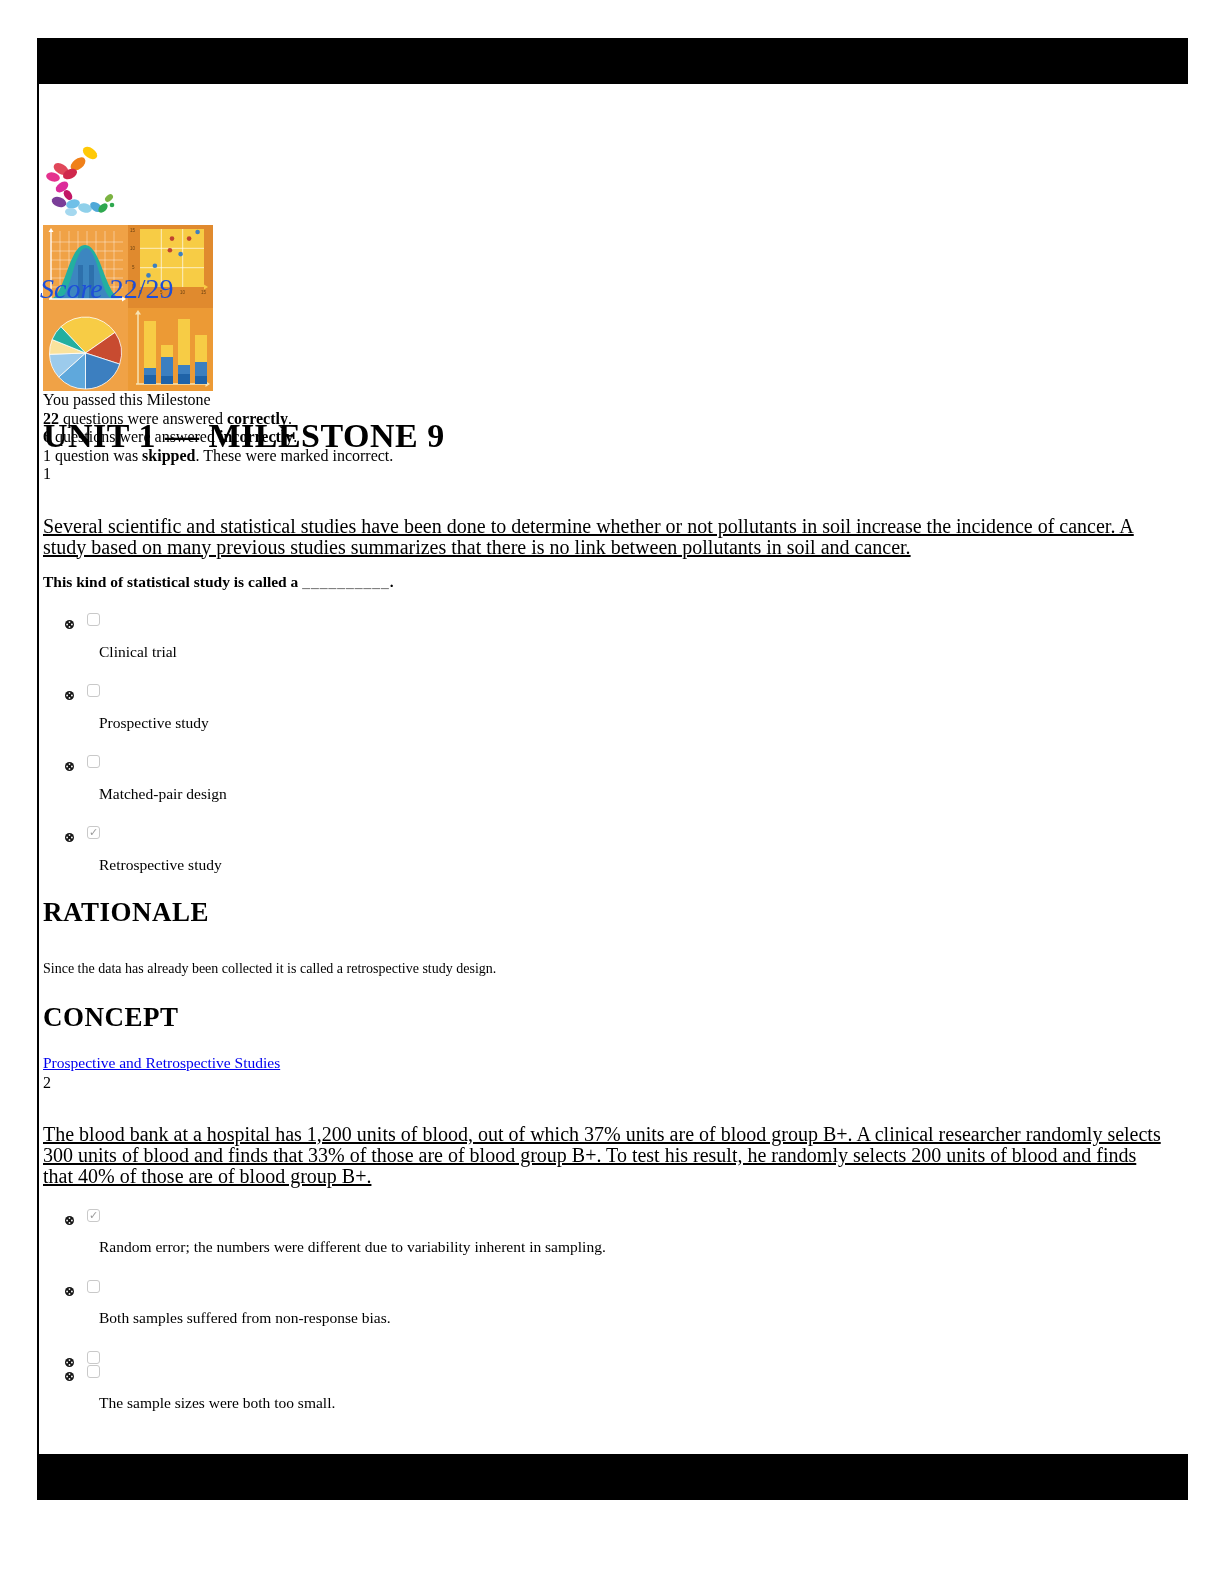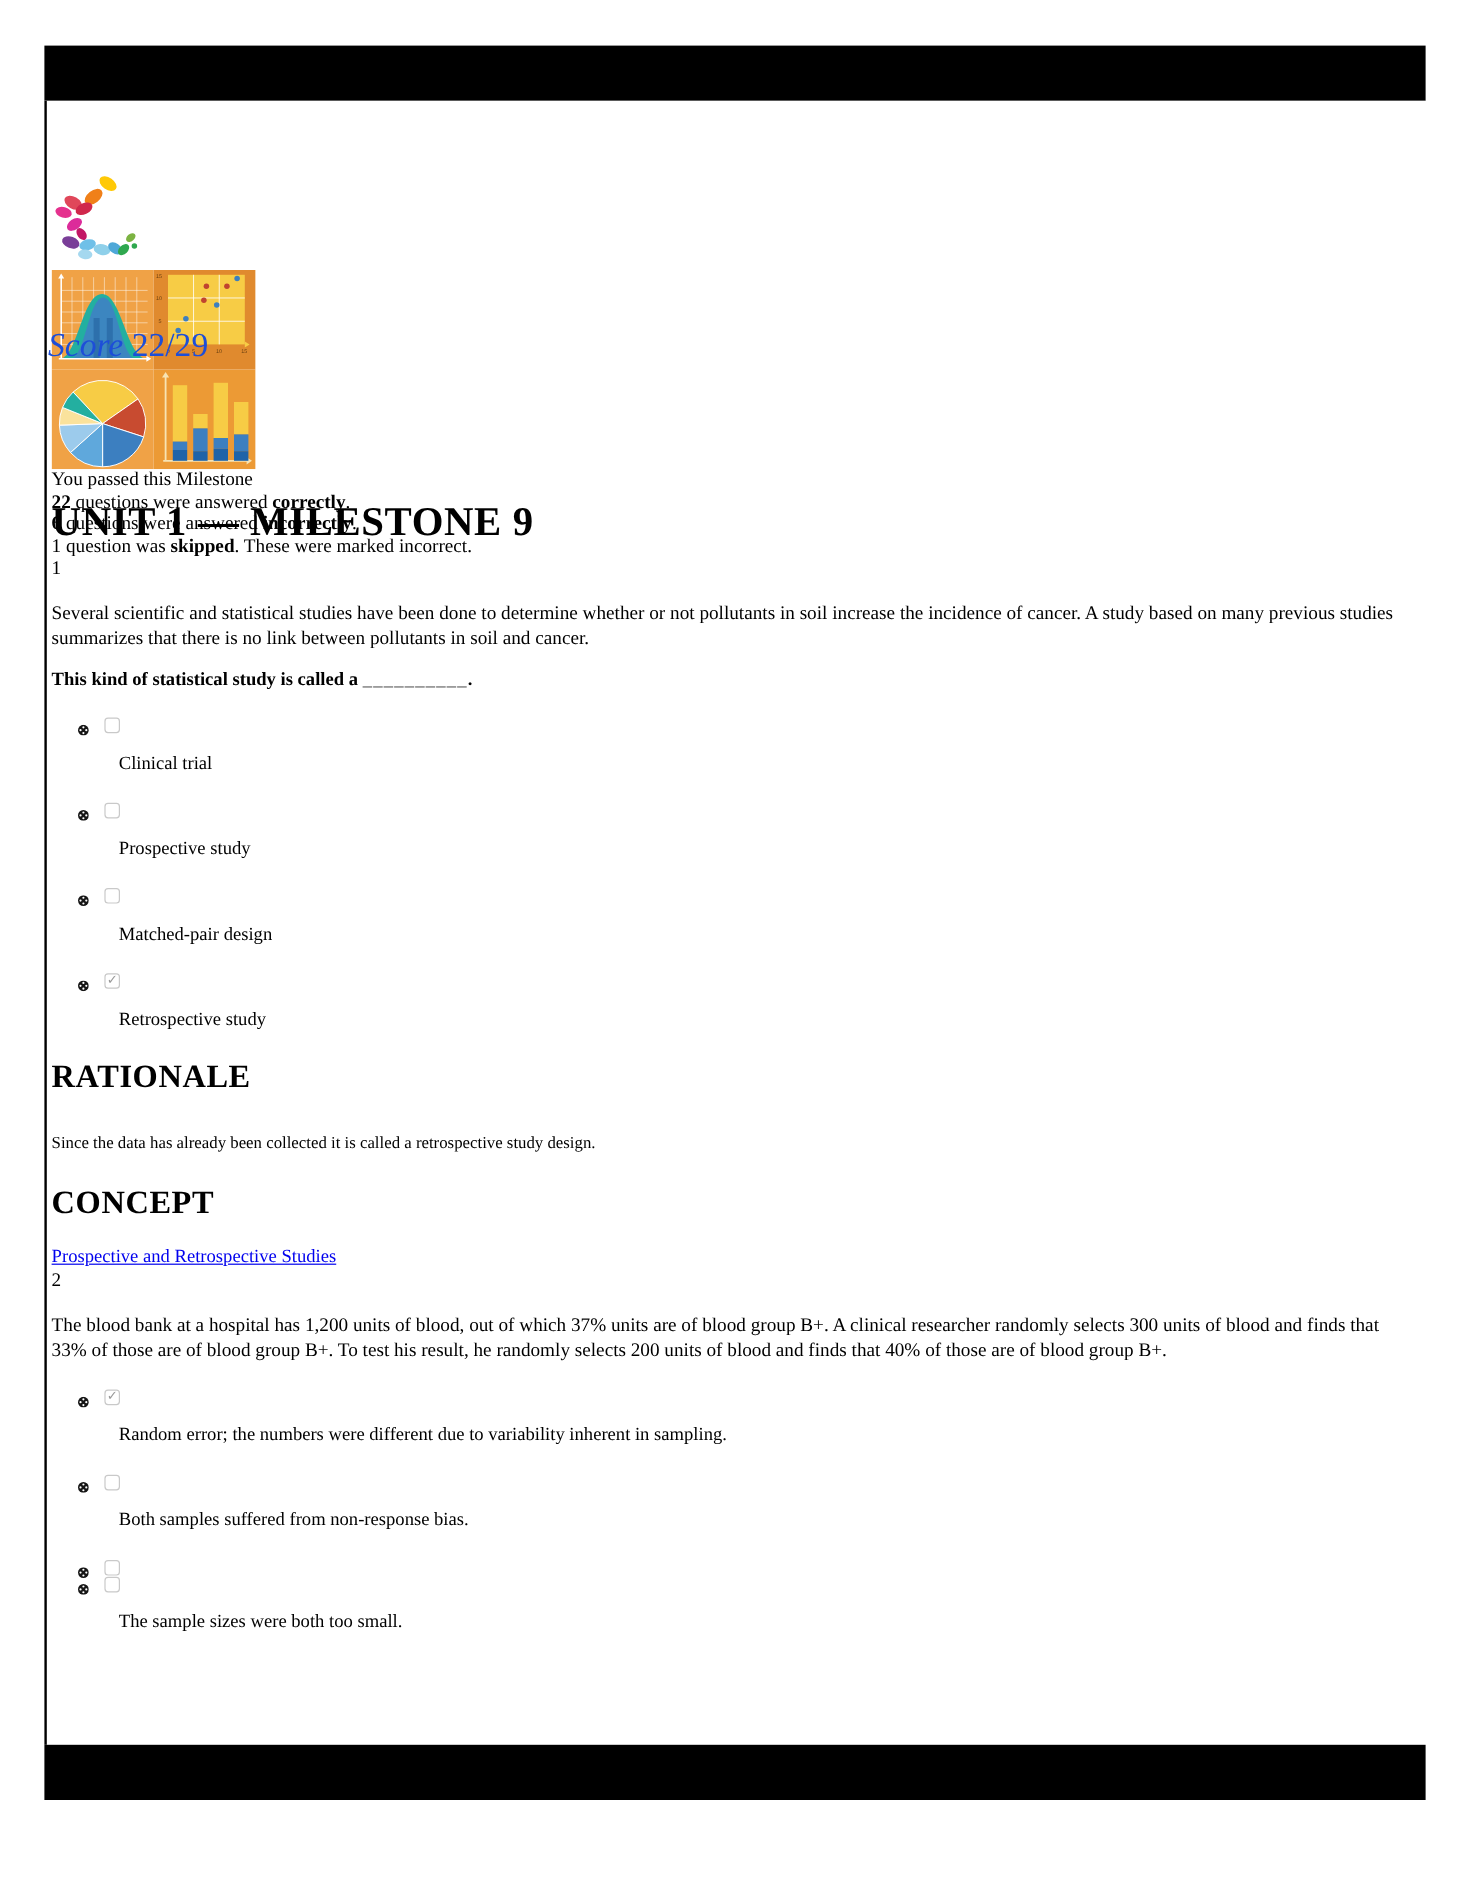--- a/index.html
+++ b/index.html
@@ -33,21 +33,21 @@
   .score-overlay .lbl { font-style:italic; }
 
   .status-block { position:relative; margin-top:0; font-size:16px; line-height:18.5px; }
   .status-block b { font-weight:bold; }
   .unit-title {
     position:absolute; left:0; top:27px; font-size:34px; font-weight:bold;
     line-height:1.05; white-space:nowrap; letter-spacing:0.5px;
   }
 
   .q-number { font-size:16px; line-height:18.5px; }
-  .q-prompt { margin-top:17px; font-size:16px; line-height:21px; max-width:1125px; }
+  .q-prompt { margin-top:32px; font-size:20px; line-height:21px; max-width:1125px;text-decoration:underline; }
   .q-question { margin-top:13px; font-size:15.5px; font-weight:bold; line-height:21px; max-width:1125px; }
   .q-question .blank { color:#777; font-weight:bold; letter-spacing:1px; }
 
   .options { margin-top:21px; }
   .opt { }
   .opt-row { display:flex; align-items:center; margin-left:22px; height:14px; }
   .bullet-ic { width:9px; height:9px; display:inline-block; }
   .cbx {
     width:13px; height:13px; margin-left:13px; border:1px solid #c9c9c9; border-radius:3px;
     background:#fff; display:inline-flex; align-items:center; justify-content:center;

